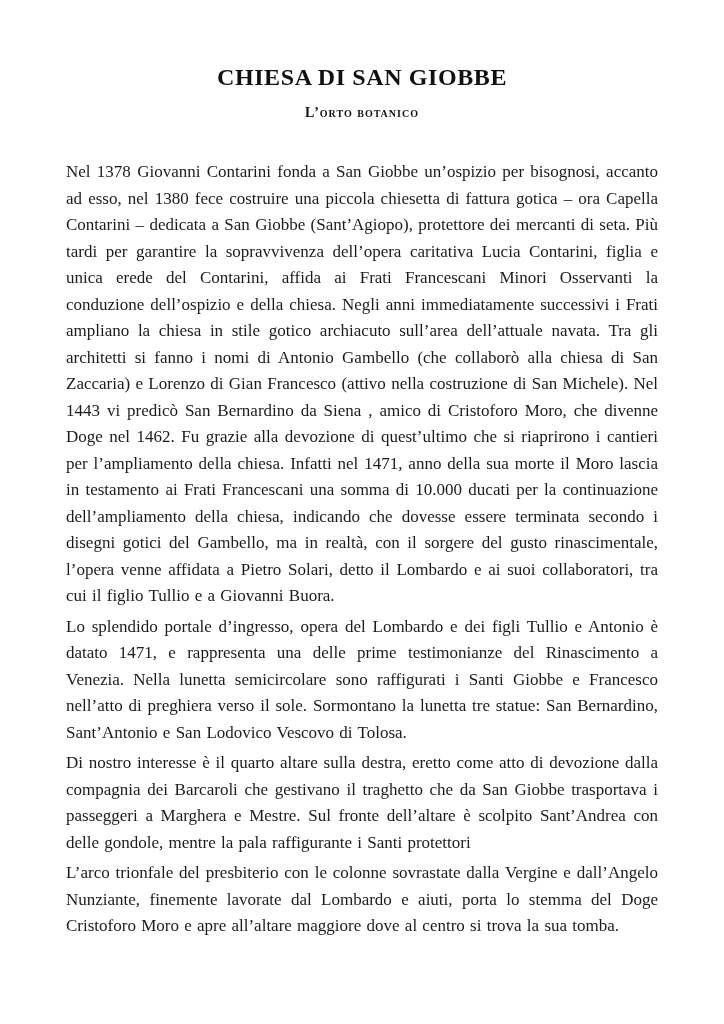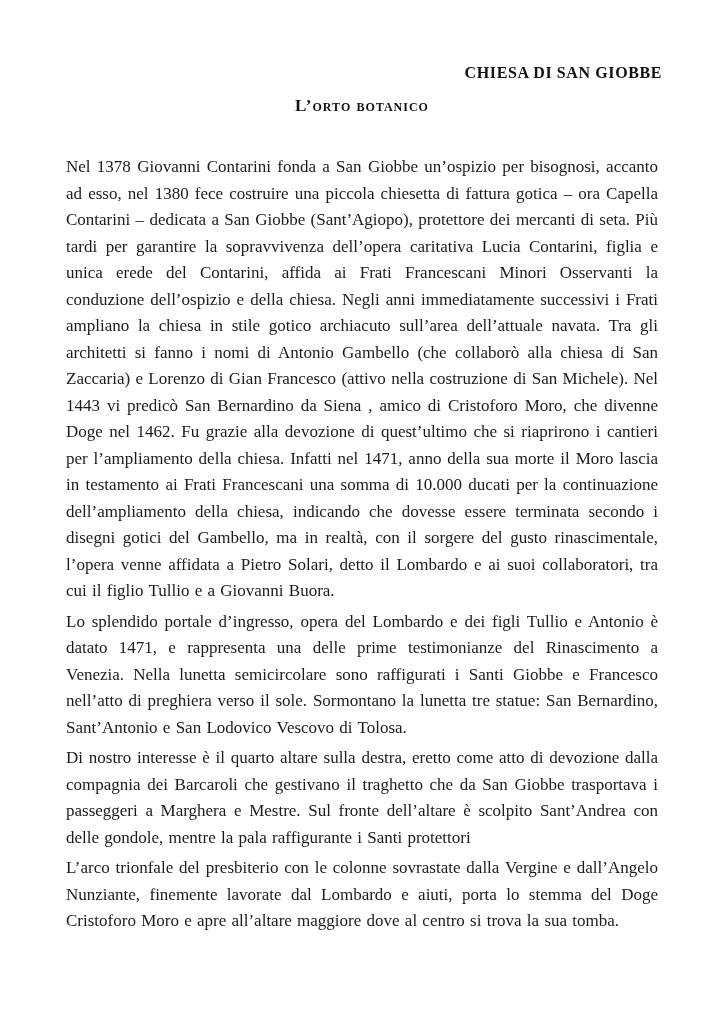--- a/index.html
+++ b/index.html
@@ -14,30 +14,30 @@
     margin: 0 auto;
     background: #ffffff;
     box-sizing: border-box;
     padding: 64px 62px 0 62px;
     overflow: hidden;
     font-family: "Liberation Serif", "DejaVu Serif", serif;
     color: #1b1b1b;
   }
   .doc-title {
     margin: 0 0 14px 0;
-    text-align: right;
-    font-size: 16px;
+    text-align: center;
+    font-size: 24px;
     font-weight: bold;
     letter-spacing: 0.6px;
     color: #111111;
   }
   .doc-subtitle {
     margin: 0 0 38px 0;
     text-align: center;
-    font-size: 17px;
+    font-size: 14px;
     font-weight: bold;
     font-variant: small-caps;
     letter-spacing: 1px;
     color: #111111;
   }
   .doc-body p {
     margin: 4px;
     font-size: 17px;
     line-height: 26.5px;
     text-align: justify;

